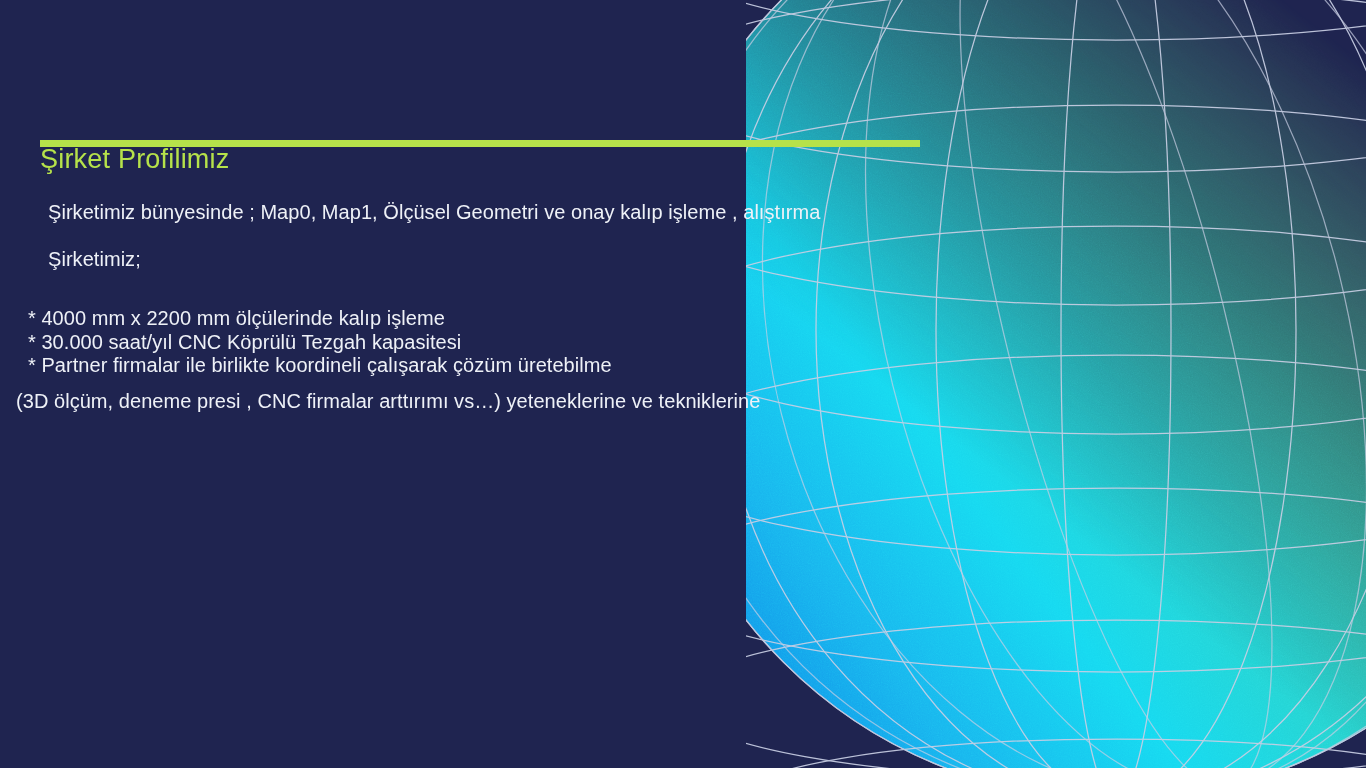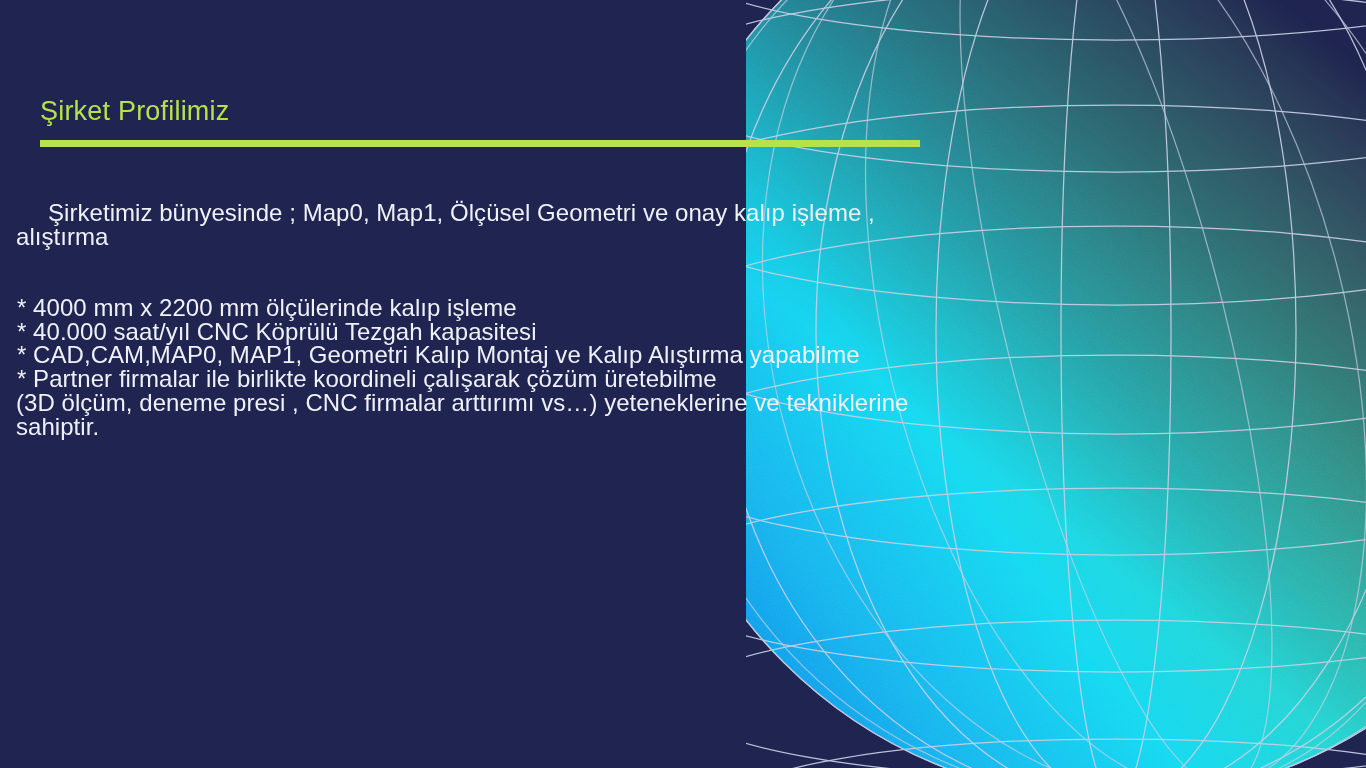--- a/index.html
+++ b/index.html
@@ -35,42 +35,43 @@
     padding:0;
   }
   #title-block { position:absolute; left:40px; top:96px; width:884px; }
   #page-title {
     color:#b6e24a;
     font-size:27px;
     font-weight:400;
     letter-spacing:.2px;
     line-height:1.15;
     white-space:nowrap;
+    margin-top:48px;
   }
   #title-rule {
     position:absolute;
     left:40px; top:140px;
     width:880px; height:7px;
     background:#b6e24a;
   }
 
   #body-block {
     position:absolute;
     left:16px; top:201px;
     width:944px;
     color:#eef1f7;
-    font-size:24px;
+    font-size:20px;
     line-height:23.5px;
     font-weight:400;
     letter-spacing:.05px;
   }
   .para { margin:0; }
   .indent { text-indent:32px; }
   .spacer { height:23.5px; }
-  .bullets { margin:1px; }
+  .bullets { margin:12px; }
   .bullets .bullet-line { white-space:nowrap; }
   .tail-line { white-space:nowrap; }
 </style>
 </head>
 <body>
 
 <div id="slide">
 
   <div id="globe-art">
     <svg width="620" height="768" viewBox="0 0 620 768" xmlns="http://www.w3.org/2000/svg">
@@ -154,29 +155,28 @@
       <h1 id="page-title">Şirket Profilimiz</h1>
     </div>
     <div id="title-rule"></div>
 
     <div id="body-block">
 
       <p class="para indent">Şirketimiz bünyesinde ; Map0, Map1, Ölçüsel Geometri ve onay kalıp işleme , alıştırma</p>
 
       <div class="spacer"></div>
 
+      <p class="para indent">Şirketimiz;</p>
 
       <div class="spacer"></div>
 
       <div class="bullets">
         <p class="bullet-line">* 4000 mm x 2200 mm ölçülerinde kalıp işleme</p>
-        <p class="bullet-line">* 40.000 saat/yıl CNC Köprülü Tezgah kapasitesi</p>
-        <p class="bullet-line">* CAD,CAM,MAP0, MAP1, Geometri Kalıp Montaj ve Kalıp Alıştırma yapabilme</p>
+        <p class="bullet-line">* 30.000 saat/yıl CNC Köprülü Tezgah kapasitesi</p>
         <p class="bullet-line">* Partner firmalar ile birlikte koordineli çalışarak çözüm üretebilme</p>
       </div>
 
       <p class="tail-line">(3D ölçüm, deneme presi , CNC firmalar arttırımı vs…) yeteneklerine ve tekniklerine</p>
-      <p class="tail-line">sahiptir.</p>
 
     </div>
   </div>
 
 </div>
 
 </body></html>

